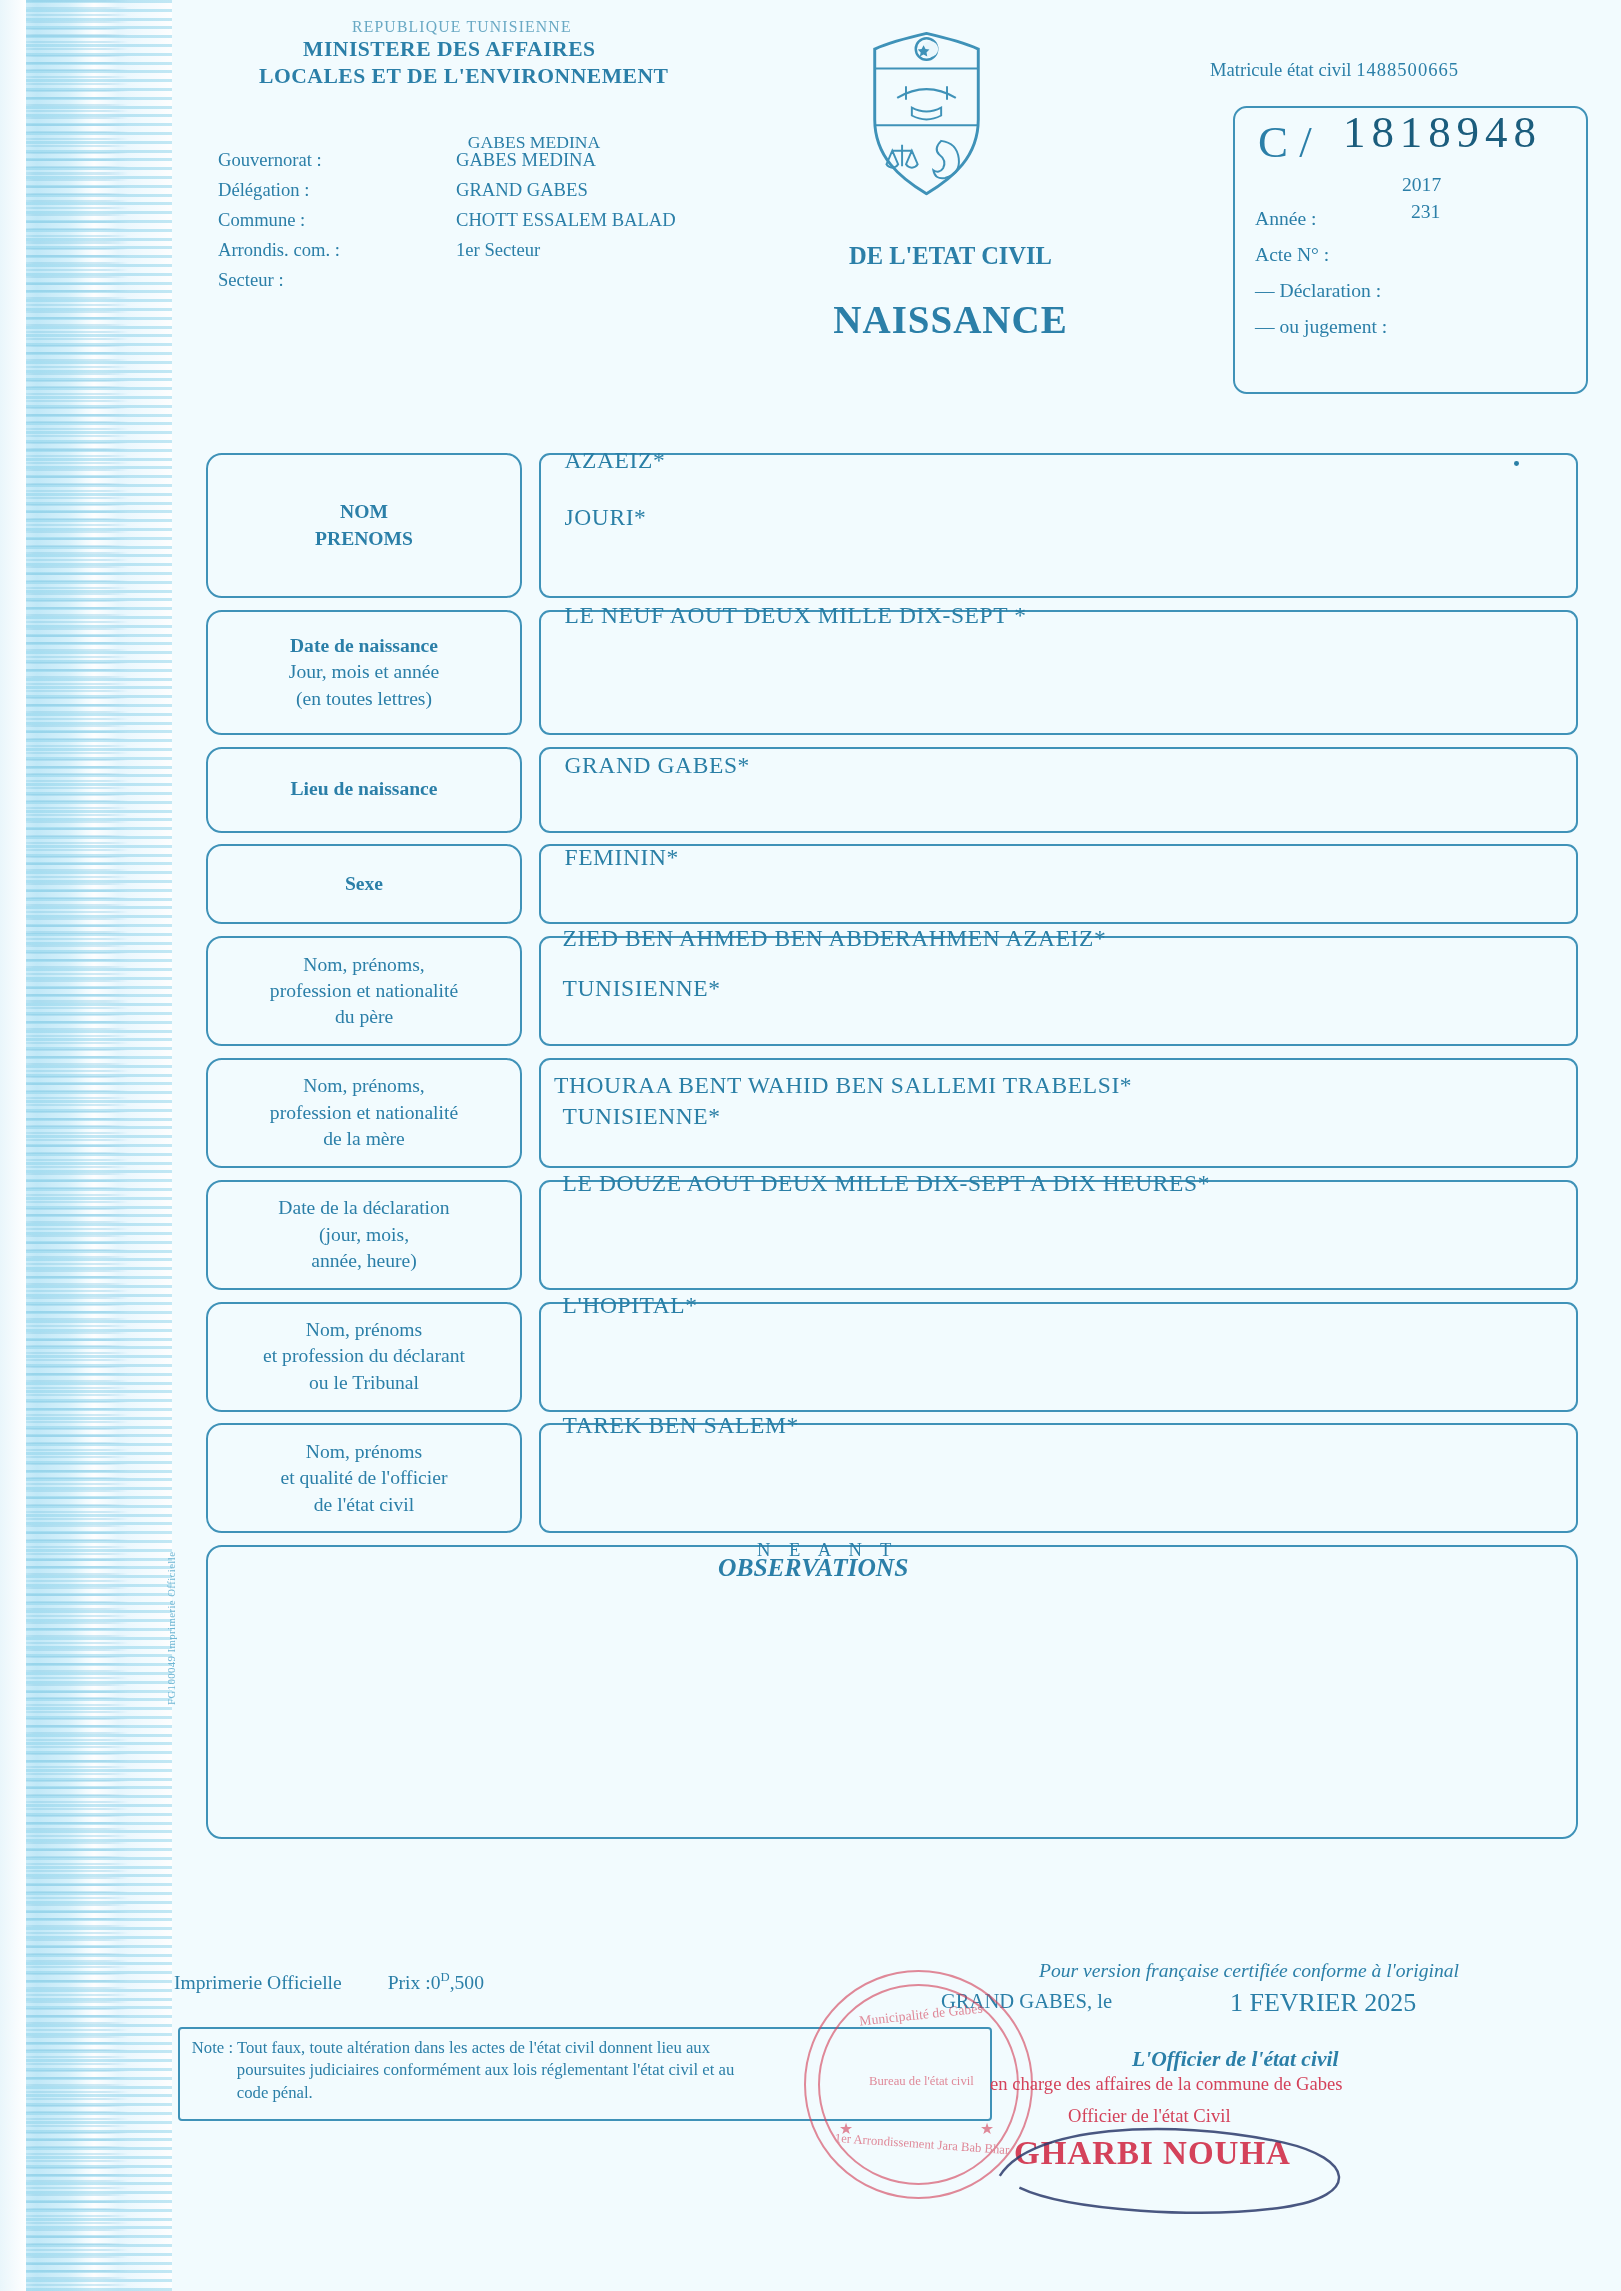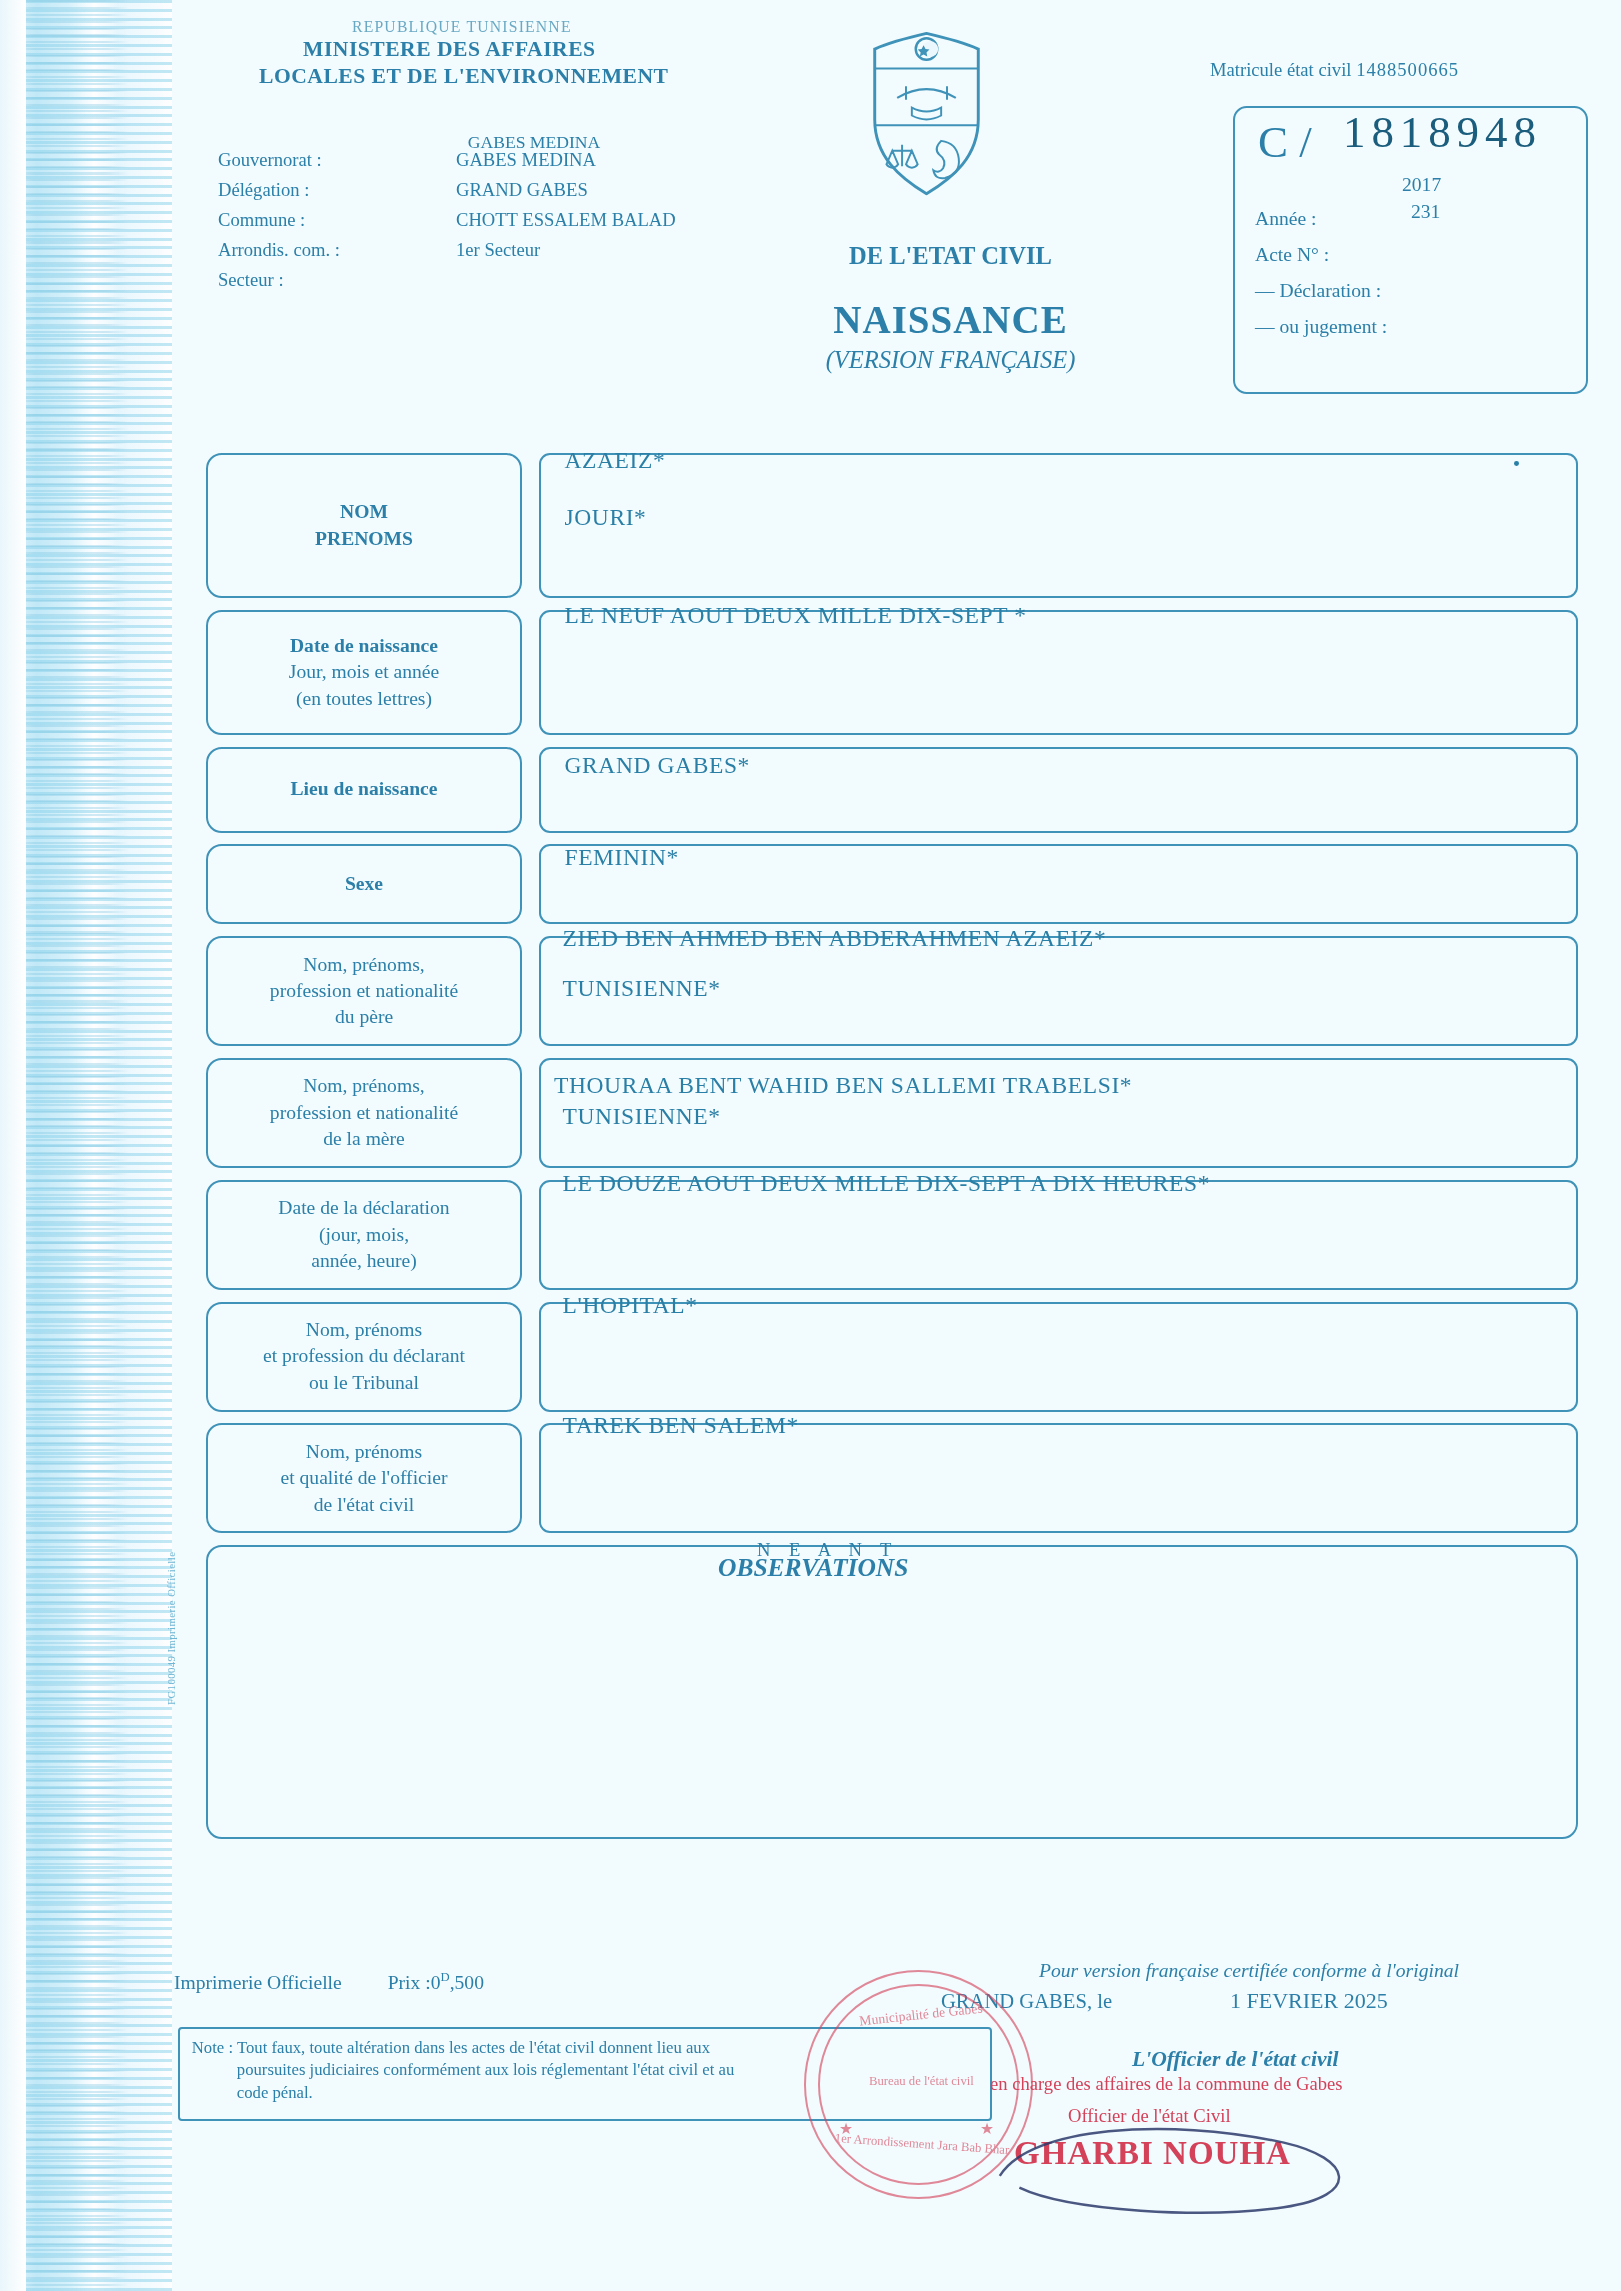--- a/index.html
+++ b/index.html
@@ -106,21 +106,21 @@
   .footer-left .prix{margin-left:41px;}
   .prix sup{font-size:12.7px;}
   .note-box{
     position:absolute;left:178px;top:2027px;width:814px;height:94px;
     border:2px solid #3f92b8;border-radius:4px;box-sizing:border-box;
     padding:7.8px 11.8px;font-size:16.7px;line-height:1.35;
   }
   .note-box .ind{display:block;padding-left:45px;}
   .conform{position:absolute;left:1039px;top:1960px;font-size:19.6px;font-style:italic;}
   .placeline{position:absolute;left:941px;top:1990px;font-size:20.6px;}
-  .date-right{position:absolute;left:1230px;top:1988px;font-size:22px;}
+  .date-right{position:absolute;left:1230px;top:1988px;font-size:26px;}
   .officier{position:absolute;left:1132px;top:2047px;font-size:21.6px;font-style:italic;font-weight:bold;}
 
   
   .stamp{
     position:absolute;left:804px;top:1970px;width:225px;height:225px;
     border:2.9px solid #d4425a;border-radius:50%;opacity:.62;
     color:#d4425a;
   }
   .stamp:after{
     content:"";position:absolute;left:11.8px;top:11.8px;right:11.8px;bottom:11.8px;
@@ -186,21 +186,20 @@
     <div style="height:17.6px"></div>
     <div>GABES MEDINA</div>
     <div>GRAND GABES</div>
     <div>CHOTT ESSALEM BALAD</div>
     <div>1er Secteur</div>
   </div>
 
   <div class="title-main">
     <div class="t2">DE L'ETAT CIVIL</div>
     <div class="t3">NAISSANCE</div>
-    <div class="t4">(VERSION FRANÇAISE)</div>
   </div>
 
   <div class="matricule">
     <span>Matricule état civil</span>
     <b>1488500665</b>
   </div>
   <div class="rightbox"></div>
   <div class="cslash">C /</div>
   <div class="bignum">1818948</div>
   <div class="yeartop">2017</div>

